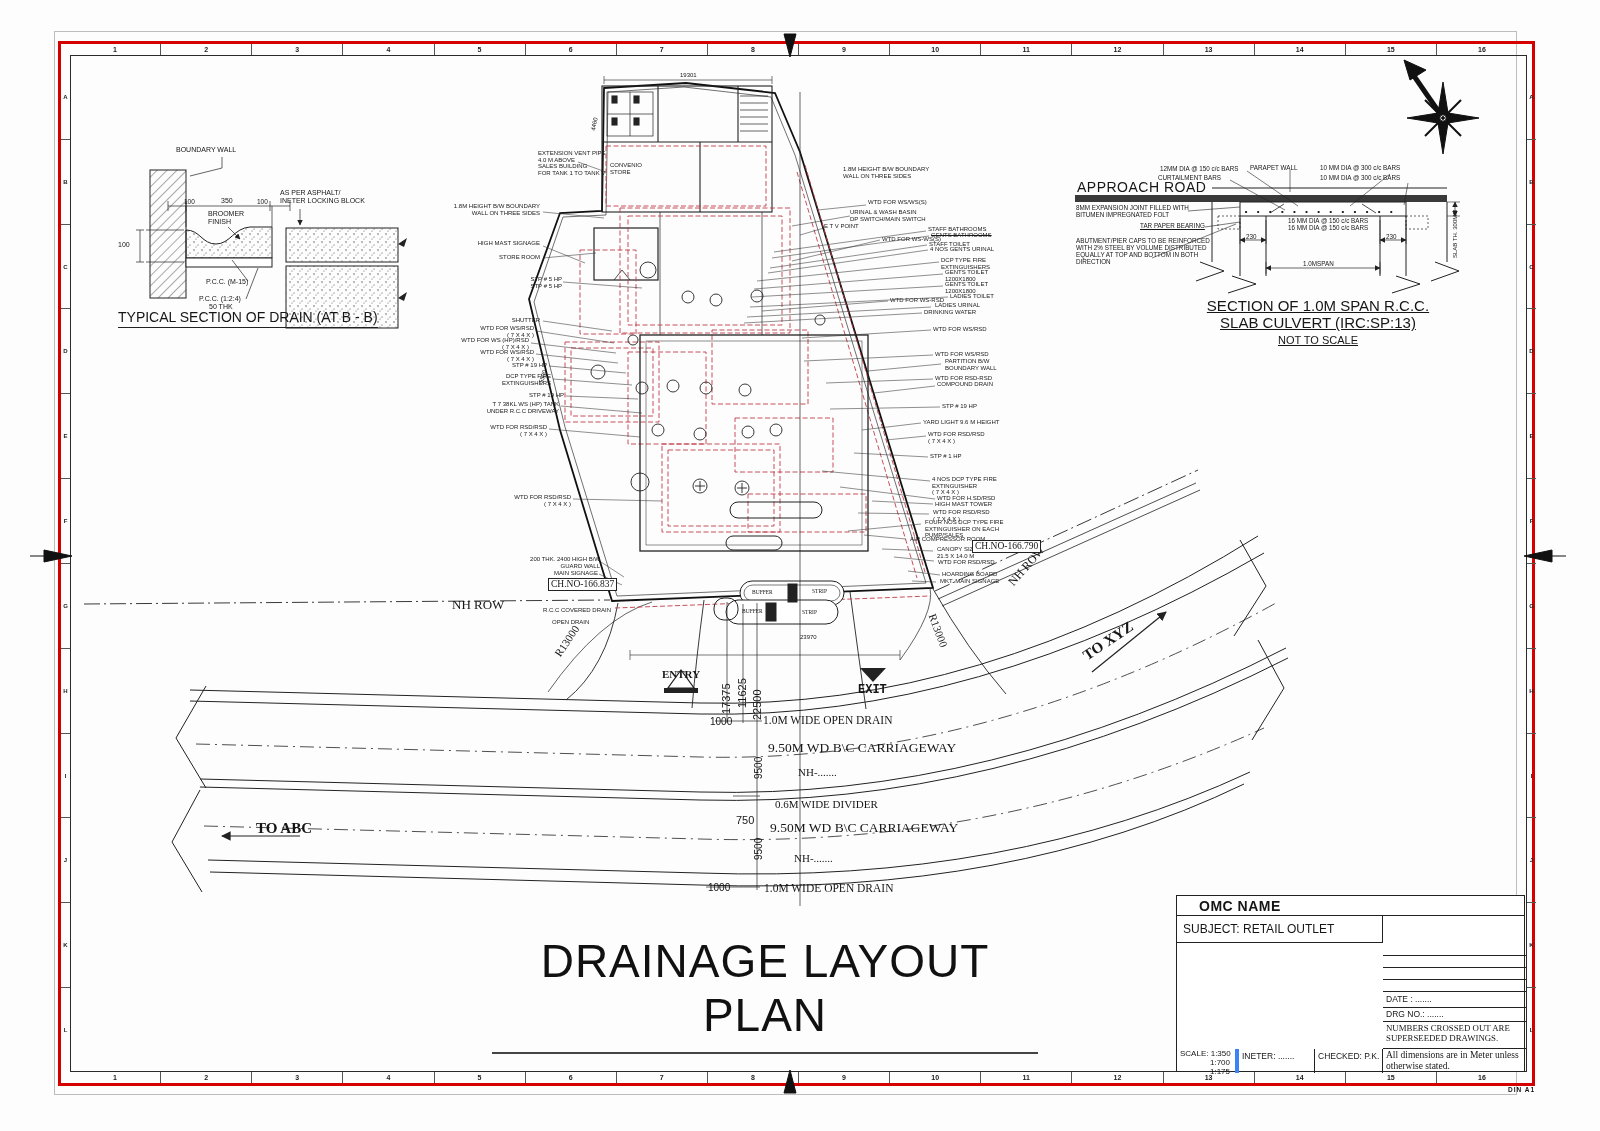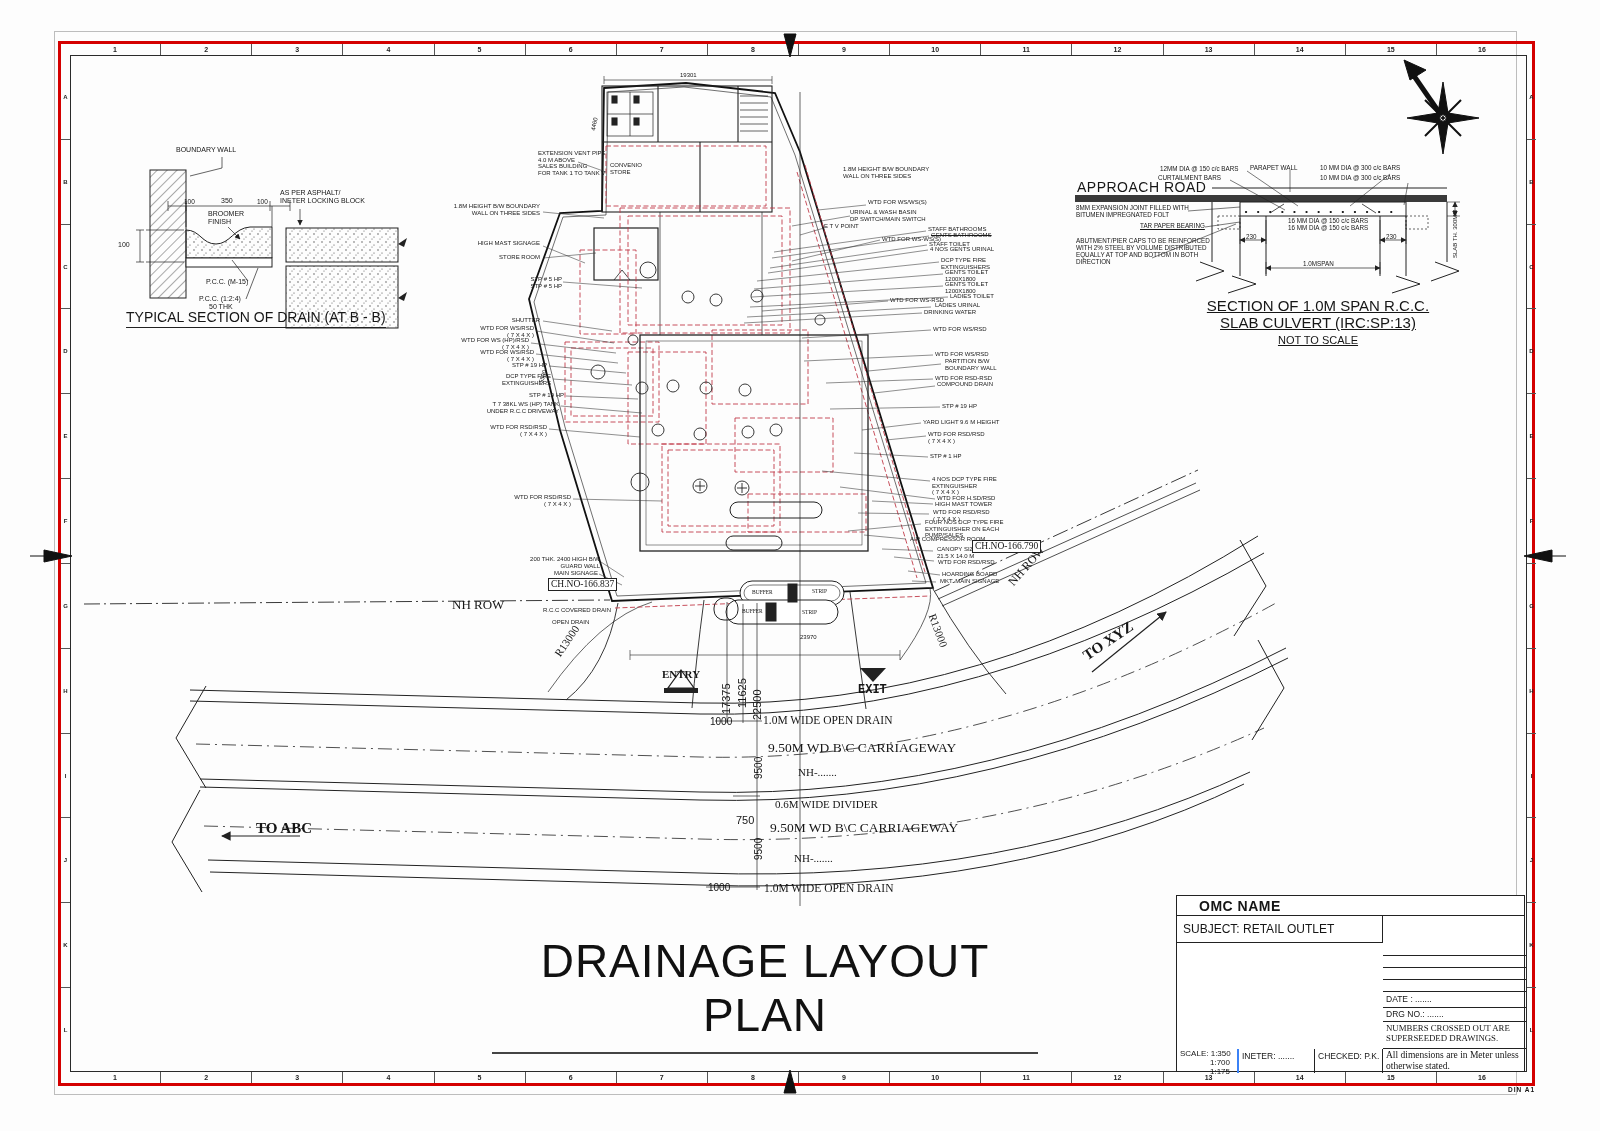--- a/index.html
+++ b/index.html
@@ -28,35 +28,35 @@
   .ra{transform:translateX(-100%);text-align:right}
   .strike{text-decoration:line-through}
   .boxed{border:1px solid #222;background:#fff;padding:0 2px;font-family:"Liberation Serif",serif;z-index:6}
   .small-list .lbl{font-size:6px;color:#1a1a1a}
   .road-list .lbl{font-family:"Liberation Serif",serif}
   .culv-list .lbl{font-size:6.3px}
   
   .h-ul{border-bottom:1.6px solid #222;padding-bottom:2px}
   #main-title{position:absolute;left:492px;top:934px;width:546px;text-align:center;font-size:46px;
     letter-spacing:1px;color:#111;border-bottom:2px solid #444;padding-bottom:10px;z-index:5}
-  #drain-title{position:absolute;left:126px;top:309px;font-size:14px;z-index:5}
+  #drain-title{position:absolute;left:118px;top:309px;font-size:14px;z-index:5}
   #approach-road{position:absolute;left:1077px;top:179px;font-size:14px;letter-spacing:.5px;z-index:5}
   #culv-t1{position:absolute;left:1318px;top:297px;font-size:15px;z-index:5}
   #culv-t2{position:absolute;left:1318px;top:314px;font-size:15px;z-index:5}
   #culv-note{position:absolute;left:1318px;top:334px;font-size:11px;z-index:5}
   
   .tb{position:absolute;left:1176px;top:895px;width:349px;height:177px;border:1.6px solid #222;background:#fff;z-index:7}
   .tb div{position:absolute}
   .tb-company{left:0;top:0;width:100%;height:20px;border-bottom:1.4px solid #222;font-weight:bold;
     font-size:14px;display:flex;align-items:center;padding-left:22px;letter-spacing:.5px}
   .tb-subject{left:0;top:20px;width:206px;height:27px;border-right:1.4px solid #222;border-bottom:1.4px solid #222;
     font-size:12px;display:flex;align-items:center;padding-left:6px}
   .tb-desc{left:0;top:47px;width:206px;height:106px;border-right:1.4px solid #222;border-bottom:1.4px solid #222;
     font-family:"Liberation Serif",serif;font-size:12.5px;line-height:1.38;padding:4px 2px 0 6px;white-space:pre-line}
-  .tb-scale{left:0;top:153px;width:62px;height:24px;border-right:2px solid #3b82f6;font-size:8px;line-height:1.1;padding:1px 0 0 3px}
+  .tb-scale{left:0;top:153px;width:62px;height:24px;border-right:4px solid #3b82f6;font-size:8px;line-height:1.1;padding:1px 0 0 3px}
   .tb-scale .s2{position:static;display:block;margin-left:30px}
   .tb-drawn{left:62px;top:153px;width:76px;height:24px;border-right:1px solid #222;font-size:8.5px;padding:2px 0 0 3px}
   .tb-checked{left:138px;top:153px;width:68px;height:24px;border-right:1.4px solid #222;font-size:8.5px;padding:2px 0 0 3px}
   .tb-r{left:206px;width:143px;border-bottom:1px solid #222}
   .tb-date{top:96px;height:16px;font-size:8.5px;padding:2px 0 0 3px}
   .tb-drg{top:112px;height:14px;font-size:8.5px;padding:1px 0 0 3px}
   .tb-note{top:126px;height:27px;font-family:"Liberation Serif",serif;font-size:8.8px;line-height:1.15;padding:1px 0 0 3px;white-space:pre-line}
   .tb-dims{top:153px;height:24px;font-family:"Liberation Serif",serif;font-size:9.5px;line-height:1.2;padding:1px 0 0 3px;white-space:pre-line;border-bottom:none}
   .tb-e1{top:47px;height:13px}.tb-e2{top:60px;height:12px}.tb-e3{top:72px;height:12px}.tb-e4{top:84px;height:12px}
   #sheet-size{position:absolute;left:1508px;top:1086px;font-size:6.5px;font-weight:bold;letter-spacing:1px;z-index:8}

